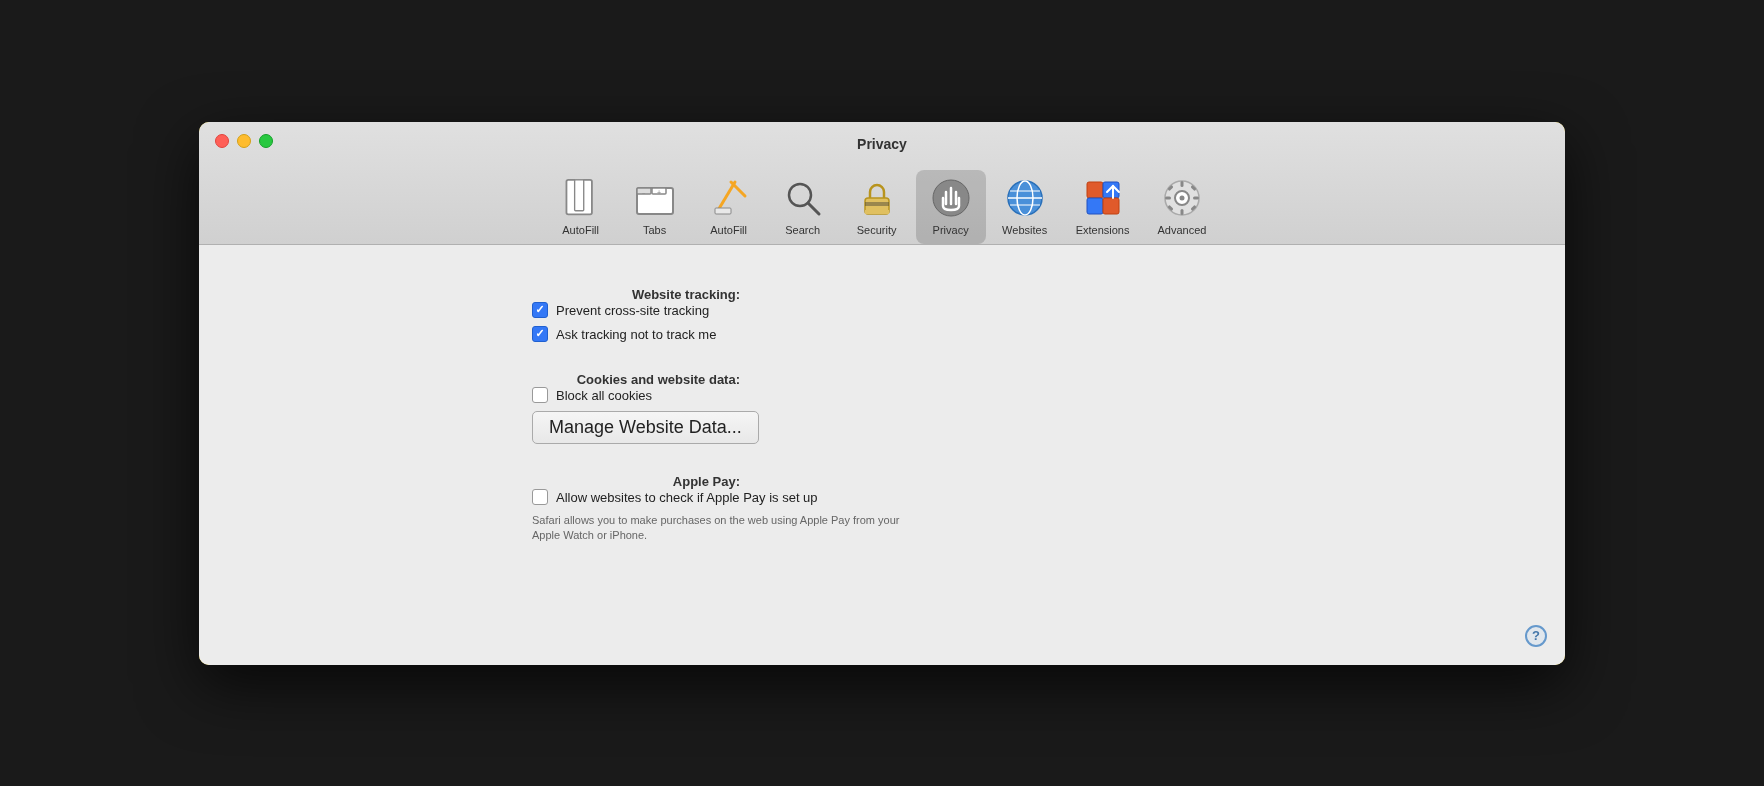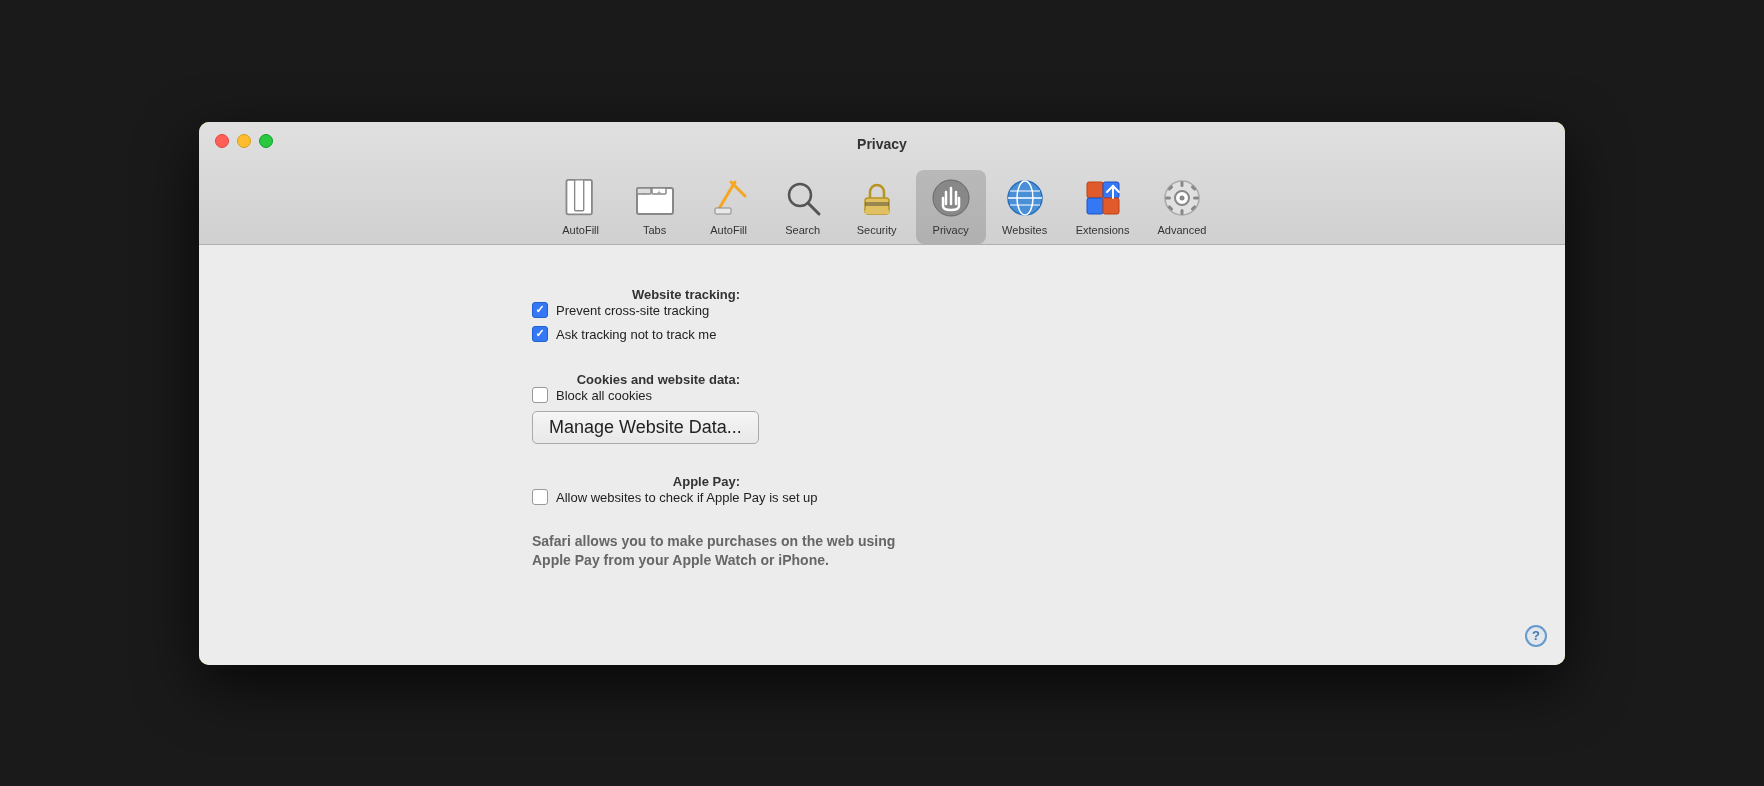--- a/index.html
+++ b/index.html
@@ -144,26 +144,25 @@
     .button {
       background: linear-gradient(to bottom, #f5f5f5, #e8e8e8);
       border: 1px solid #aaa;
       border-radius: 5px;
       padding: 5px 16px;
       font-size: 18px;
       cursor: pointer;
       color: #222;
     }
     .description-text {
-      font-size: 14px;
+      font-size: 11px;
       color: #666;
       max-width: 380px;
       line-height: 1.4;
-      margin-top: 19px;
-      font-weight: bold;
+      margin-top: 0;
     }
     .help-button {
       position: absolute;
       bottom: 18px;
       right: 18px;
       width: 22px;
       height: 22px;
       border-radius: 50%;
       border: 2px solid #6699cc;
       color: #4477aa;

